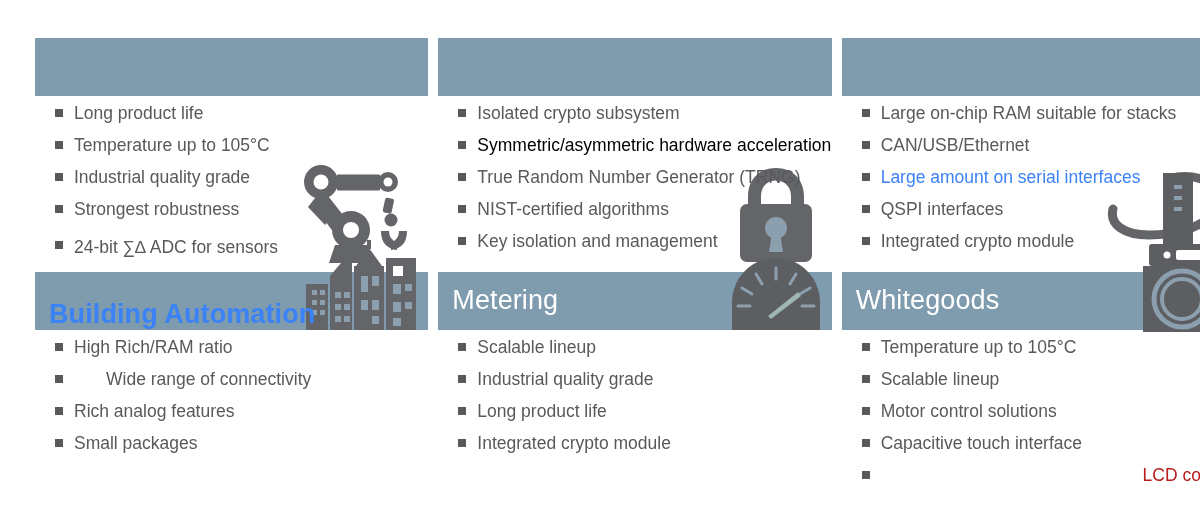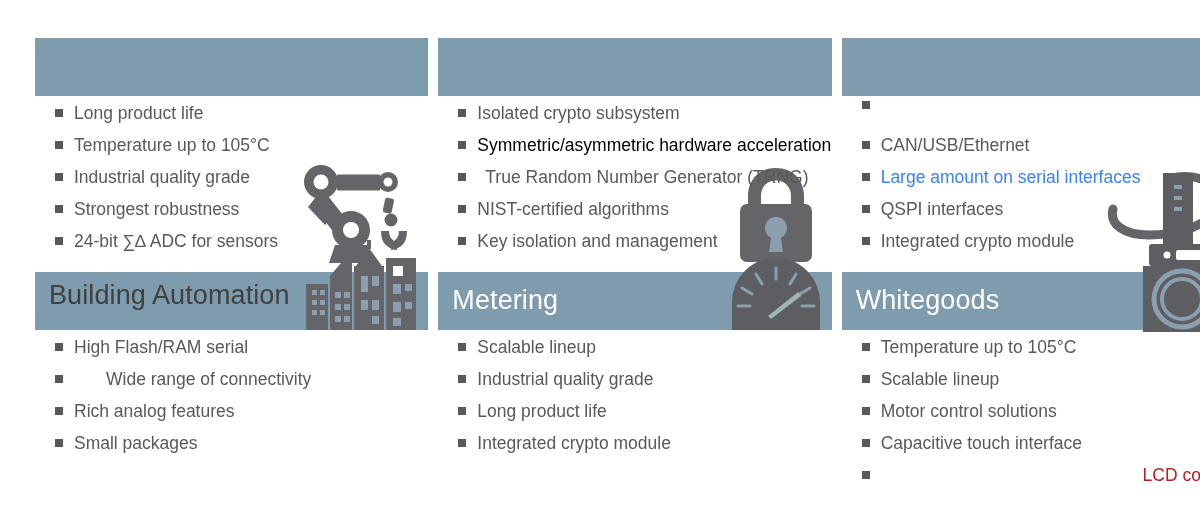--- a/index.html
+++ b/index.html
@@ -116,21 +116,21 @@
             <span class="feature-text">Temperature up to 105°C</span>
           </li>
         <li class="feature-item" style="color: rgb(88, 89, 91);">
             <span class="bullet" style="background: rgb(88, 89, 91);"></span>
             <span class="feature-text">Industrial quality grade</span>
           </li>
         <li class="feature-item" style="color: rgb(88, 89, 91);">
             <span class="bullet" style="background: rgb(88, 89, 91);"></span>
             <span class="feature-text">Strongest robustness</span>
           </li>
-        <li class="feature-item" style="color: rgb(88, 89, 91);">
+        <li class="feature-item" style="color: rgb(88, 89, 91); align-items: center;">
             <span class="bullet" style="background: rgb(88, 89, 91);"></span>
             <span class="feature-text">24-bit ∑∆ ADC for sensors</span>
           </li>
       </ul>
     </div>
 
     <div class="card">
       <div class="card-header" style="background: rgb(126, 156, 174);"></div>
       <div class="card-title" style="color: rgb(255, 255, 255);">Security</div>
       <div class="card-icon" style="right:8px;bottom:0px;">
@@ -143,21 +143,21 @@
       </div>
       <ul class="feature-list">
         <li class="feature-item" style="color: rgb(88, 89, 91);">
             <span class="bullet" style="background: rgb(88, 89, 91);"></span>
             <span class="feature-text">Isolated crypto subsystem</span>
           </li>
         <li class="feature-item" style="color: #000000;">
             <span class="bullet" style="background: rgb(88, 89, 91);"></span>
             <span class="feature-text">Symmetric/asymmetric hardware acceleration</span>
           </li>
-        <li class="feature-item" style="color: rgb(88, 89, 91); gap: 8px;">
+        <li class="feature-item" style="color: rgb(88, 89, 91);">
             <span class="bullet" style="background: rgb(88, 89, 91);"></span>
             <span class="feature-text">True Random Number Generator (TRNG)</span>
           </li>
         <li class="feature-item" style="color: rgb(88, 89, 91);">
             <span class="bullet" style="background: rgb(88, 89, 91);"></span>
             <span class="feature-text">NIST-certified algorithms</span>
           </li>
         <li class="feature-item" style="color: rgb(88, 89, 91);">
             <span class="bullet" style="background: rgb(88, 89, 91);"></span>
             <span class="feature-text">Key isolation and management</span>
@@ -173,20 +173,21 @@
           <rect x="56" y="8" width="30" height="80" fill="#5c5e62"></rect>
           <rect x="52" y="88" width="38" height="7" rx="2" fill="#5c5e62"></rect>
           <rect x="67" y="20" width="8" height="4" fill="#8c9fae"></rect>
           <rect x="67" y="31" width="8" height="4" fill="#8c9fae"></rect>
           <rect x="67" y="42" width="8" height="4" fill="#8c9fae"></rect>
         </svg>
       </div>
       <ul class="feature-list">
         <li class="feature-item" style="color: rgb(88, 89, 91);">
             <span class="bullet" style="background: rgb(88, 89, 91);"></span>
+            <span class="feature-text">Large on-chip RAM suitable for stacks</span>
           </li>
         <li class="feature-item" style="color: rgb(88, 89, 91);">
             <span class="bullet" style="background: rgb(88, 89, 91);"></span>
             <span class="feature-text">CAN/USB/Ethernet</span>
           </li>
         <li class="feature-item" style="color: #3b82f6;">
             <span class="bullet" style="background: rgb(88, 89, 91);"></span>
             <span class="feature-text">Large amount on serial interfaces</span>
           </li>
         <li class="feature-item" style="color: rgb(88, 89, 91);">
@@ -195,21 +196,21 @@
           </li>
         <li class="feature-item" style="color: rgb(88, 89, 91);">
             <span class="bullet" style="background: rgb(88, 89, 91);"></span>
             <span class="feature-text">Integrated crypto module</span>
           </li>
       </ul>
     </div>
 
     <div class="card">
       <div class="card-header" style="top: 10px; background: rgb(126, 156, 174);"></div>
-      <div class="card-title" style="top: 34px; color: #404040;">Building Automation</div>
+      <div class="card-title" style="top: 53px; color: #3b82f6; font-weight: bold;">Building Automation</div>
       <div class="card-icon" style="right:4px;bottom:auto;top:-22px;">
         <svg width="120" height="90" viewBox="0 0 120 90" fill="#636569">
           <rect x="2" y="44" width="22" height="46"></rect>
           <rect x="8" y="50" width="5" height="5" fill="#8c9fae"></rect>
             <rect x="16" y="50" width="5" height="5" fill="#8c9fae"></rect>
           <rect x="8" y="60" width="5" height="5" fill="#8c9fae"></rect>
             <rect x="16" y="60" width="5" height="5" fill="#8c9fae"></rect>
           <rect x="8" y="70" width="5" height="5" fill="#8c9fae"></rect>
             <rect x="16" y="70" width="5" height="5" fill="#8c9fae"></rect>
           <path d="M26 90 L26 36 L48 10 L48 90 Z"></path>
@@ -232,21 +233,21 @@
           <rect x="89" y="44" width="8" height="10" fill="#8c9fae"></rect>
           <rect x="101" y="44" width="7" height="7" fill="#8c9fae"></rect>
           <rect x="89" y="62" width="8" height="10" fill="#8c9fae"></rect>
           <rect x="101" y="62" width="7" height="7" fill="#8c9fae"></rect>
           <rect x="89" y="78" width="8" height="8" fill="#8c9fae"></rect>
         </svg>
       </div>
       <ul class="feature-list" style="top:75px;">
         <li class="feature-item" style="color: rgb(88, 89, 91);">
             <span class="bullet" style="background: rgb(88, 89, 91);"></span>
-            <span class="feature-text">High Flash/RAM serial</span>
+            <span class="feature-text">High Rich/RAM ratio</span>
           </li>
         <li class="feature-item" style="color: rgb(88, 89, 91); gap: 32px;">
             <span class="bullet" style="background: rgb(88, 89, 91);"></span>
             <span class="feature-text">Wide range of connectivity</span>
           </li>
         <li class="feature-item" style="color: rgb(88, 89, 91);">
             <span class="bullet" style="background: rgb(88, 89, 91);"></span>
             <span class="feature-text">Rich analog features</span>
           </li>
         <li class="feature-item" style="color: rgb(88, 89, 91);">

